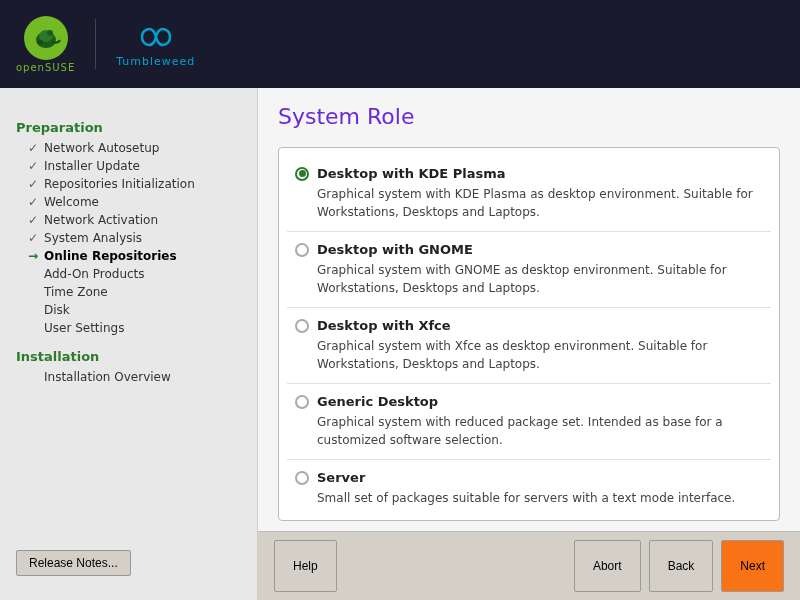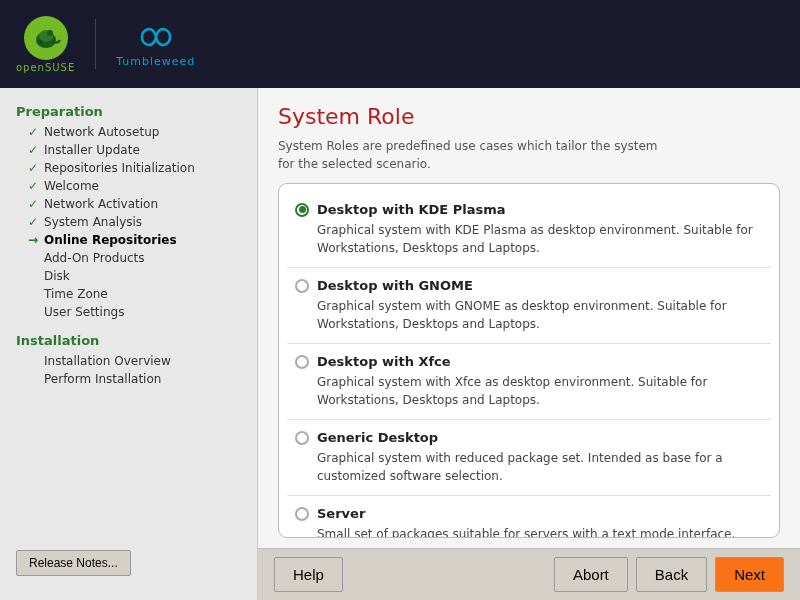--- a/index.html
+++ b/index.html
@@ -82,21 +82,21 @@
       padding: 12px 0;
       display: flex;
       flex-direction: column;
       border-right: 1px solid #ccc;
     }
     .sidebar-section-title {
       color: #2c7a2c;
       font-weight: bold;
       font-size: 13px;
       padding: 4px 16px;
-      margin-top: 0;
+      margin-top: 16px;
     }
     .sidebar-item {
       display: flex;
       align-items: center;
       padding: 2px 16px 2px 28px;
       font-size: 12px;
       color: #333;
       cursor: default;
     }
     .sidebar-item.current {
@@ -143,37 +143,37 @@
       display: flex;
       flex-direction: column;
       overflow: hidden;
     }
     .content-header {
       padding: 16px 20px 10px 20px;
     }
     .content-title {
       font-size: 22px;
       font-weight: normal;
-      color: #b91c1c;
+      color: #6d28d9;
       margin-bottom: 8px;
     }
     .content-description {
       font-size: 12px;
       color: #555;
       line-height: 1.5;
     }
 
     
     .roles-container {
       flex: 1;
       overflow: hidden;
       margin: 0 20px 10px 20px;
       background: #fff;
       border: 1px solid #bbb;
-      border-radius: 9px;
+      border-radius: 4px;
     }
     .roles-scroll {
       height: 100%;
       overflow-y: auto;
       padding: 8px 0;
     }
     .roles-scroll::-webkit-scrollbar {
       width: 12px;
     }
     .roles-scroll::-webkit-scrollbar-track {
@@ -239,22 +239,22 @@
       border-top: 1px solid #bbb;
       padding: 8px 16px;
       display: flex;
       align-items: center;
       gap: 8px;
     }
     .bottom-btn {
       background: #d4d0c8;
       border: 1px solid #999;
       border-radius: 2px;
-      padding: 8px 18px;
-      font-size: 15px;
+      padding: 18px 18px;
+      font-size: 12px;
       cursor: pointer;
       color: #000;
     }
     .bottom-btn.primary {
       background: #f97316;
     }
     .spacer { flex: 1; }
   </style>
 </head>
 <body>
@@ -316,49 +316,43 @@
     </div>
     <div class="sidebar-item current">
       <span class="arrow-icon">→</span>
       <span>Online Repositories</span>
     </div>
 
     <div class="sidebar-sub-item">
       <span>Add-On Products</span>
     </div>
     <div class="sidebar-sub-item">
+      <span>Time Zone</span>
+    </div>
+    <div class="sidebar-sub-item">
       <span>Disk</span>
-    </div>
-    <div class="sidebar-sub-item">
-      <span>Time Zone</span>
     </div>
     <div class="sidebar-sub-item">
       <span>User Settings</span>
     </div>
 
     <div class="sidebar-section-title" style="margin-top:8px;">Installation</div>
 
     <div class="sidebar-sub-item">
       <span>Installation Overview</span>
-    </div>
-    <div class="sidebar-sub-item">
-      <span>Perform Installation</span>
     </div>
 
     <div class="sidebar-footer">
       <button class="release-notes-btn">Release Notes...</button>
     </div>
   </div>
 
   <div class="content">
     <div class="content-header">
       <div class="content-title">System Role</div>
-      <div class="content-description">
-        System Roles are predefined use cases which tailor the system<br>for the selected scenario.
-      </div>
     </div>
 
     <div class="roles-container">
       <div class="roles-scroll">
 
         <div class="role-item">
           <div class="role-header">
             <div class="role-radio selected"></div>
             <span class="role-name">Desktop with KDE Plasma</span>
           </div>

